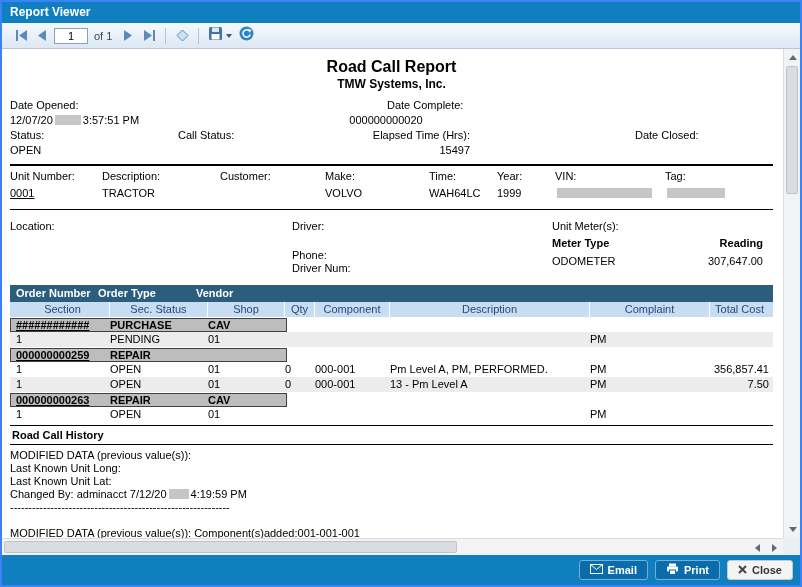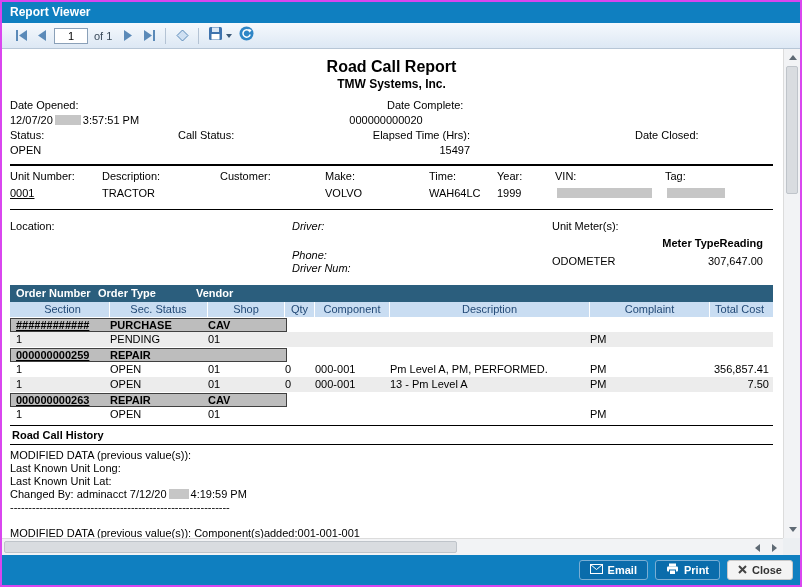--- a/index.html
+++ b/index.html
@@ -1,19 +1,19 @@
 <!DOCTYPE html>
 <html><head>
 <meta charset="utf-8">
 <style>
   html,body { margin:0; padding:0; background:#fff; }
   * { box-sizing:border-box; }
   .window {
     position:relative; width:802px; height:587px;
-    border:2px solid #d946ef; background:#ef4444; overflow:hidden;
+    border:2px solid #3b82f6; background:#ef4444; overflow:hidden;
     font-family:"Liberation Sans", sans-serif; color:#000;
   }
   
   .titlebar { height:21px; background:#0f7fc0; color:#fff; font-size:12px;
     font-weight:bold; line-height:21px; padding-left:8px; }
   
   .toolbar { height:26px; background:linear-gradient(#f5f9fd,#dde8f4);
     border-bottom:1px solid #b7c6d6; display:flex; align-items:center;
     padding-left:10px; gap:3px; }
   .tbtn { display:flex; align-items:center; justify-content:center; height:20px;
@@ -52,24 +52,24 @@
   .s-c1 { width:168px; } .s-c2 { width:132px; }
   .s-c3 { width:160px; text-align:right; } .s-c4 { flex:1; padding-left:165px; }
   .redact { display:inline-block; background:#c6c6c6; height:10px; margin:0 2px; vertical-align:-1px; }
   .w18{width:20px} .w22{width:26px} .w60{width:58px} .w95{width:95px}
   .unit { border-top:2px solid #000; border-bottom:1px solid #000; margin-top:6px; padding:3px 0 9px; }
   .urow { display:flex; font-size:11px; line-height:14px; }
   .u1{width:92px}.u2{width:118px}.u3{width:105px}.u4{width:104px}.u5{width:68px}.u6{width:58px}.u7{width:110px}.u8{flex:1}
   .uvals { margin-top:3px; }
   .ulink { text-decoration:underline; }
   .locrow { display:flex; font-size:11px; line-height:13px; margin-top:10px; }
-  .l1 { width:282px; } .l2 { width:260px;font-style:italic; } .l3 { flex:1; }
+  .l1 { width:282px; } .l2 { width:260px; } .l3 { flex:1; }
   .driver-sub { margin-top:16px; }
   .driver-sub div { line-height:13px; }
-  .meter-hdr { display:flex; justify-content:flex-end; font-weight:bold; margin-top:4px; padding-right:10px; }
+  .meter-hdr { display:flex; justify-content:space-between; font-weight:bold; margin-top:4px; padding-right:10px; }
   .meter-val { display:flex; justify-content:space-between; margin-top:5px; padding-right:10px; }
   
   .orders { margin-top:10px; }
   .th1 { display:flex; background:#2b5e7d; color:#fff; font-weight:bold;
     font-size:11px; height:17px; line-height:17px; }
   .hc1 { width:88px; padding-left:6px; } .hc2 { width:98px; } .hc3 { flex:1; }
   .th2 { display:flex; background:#c9ddf2; color:#234a77; font-size:11px; height:15px; line-height:15px; }
   .th2 span { border-right:1px solid #fff;text-align:center; }
   .th2 span:last-child { border-right:none; }
   .tc1 { width:100px; padding-left:6px; } .tc2 { width:98px; } .tc3 { width:77px; }

